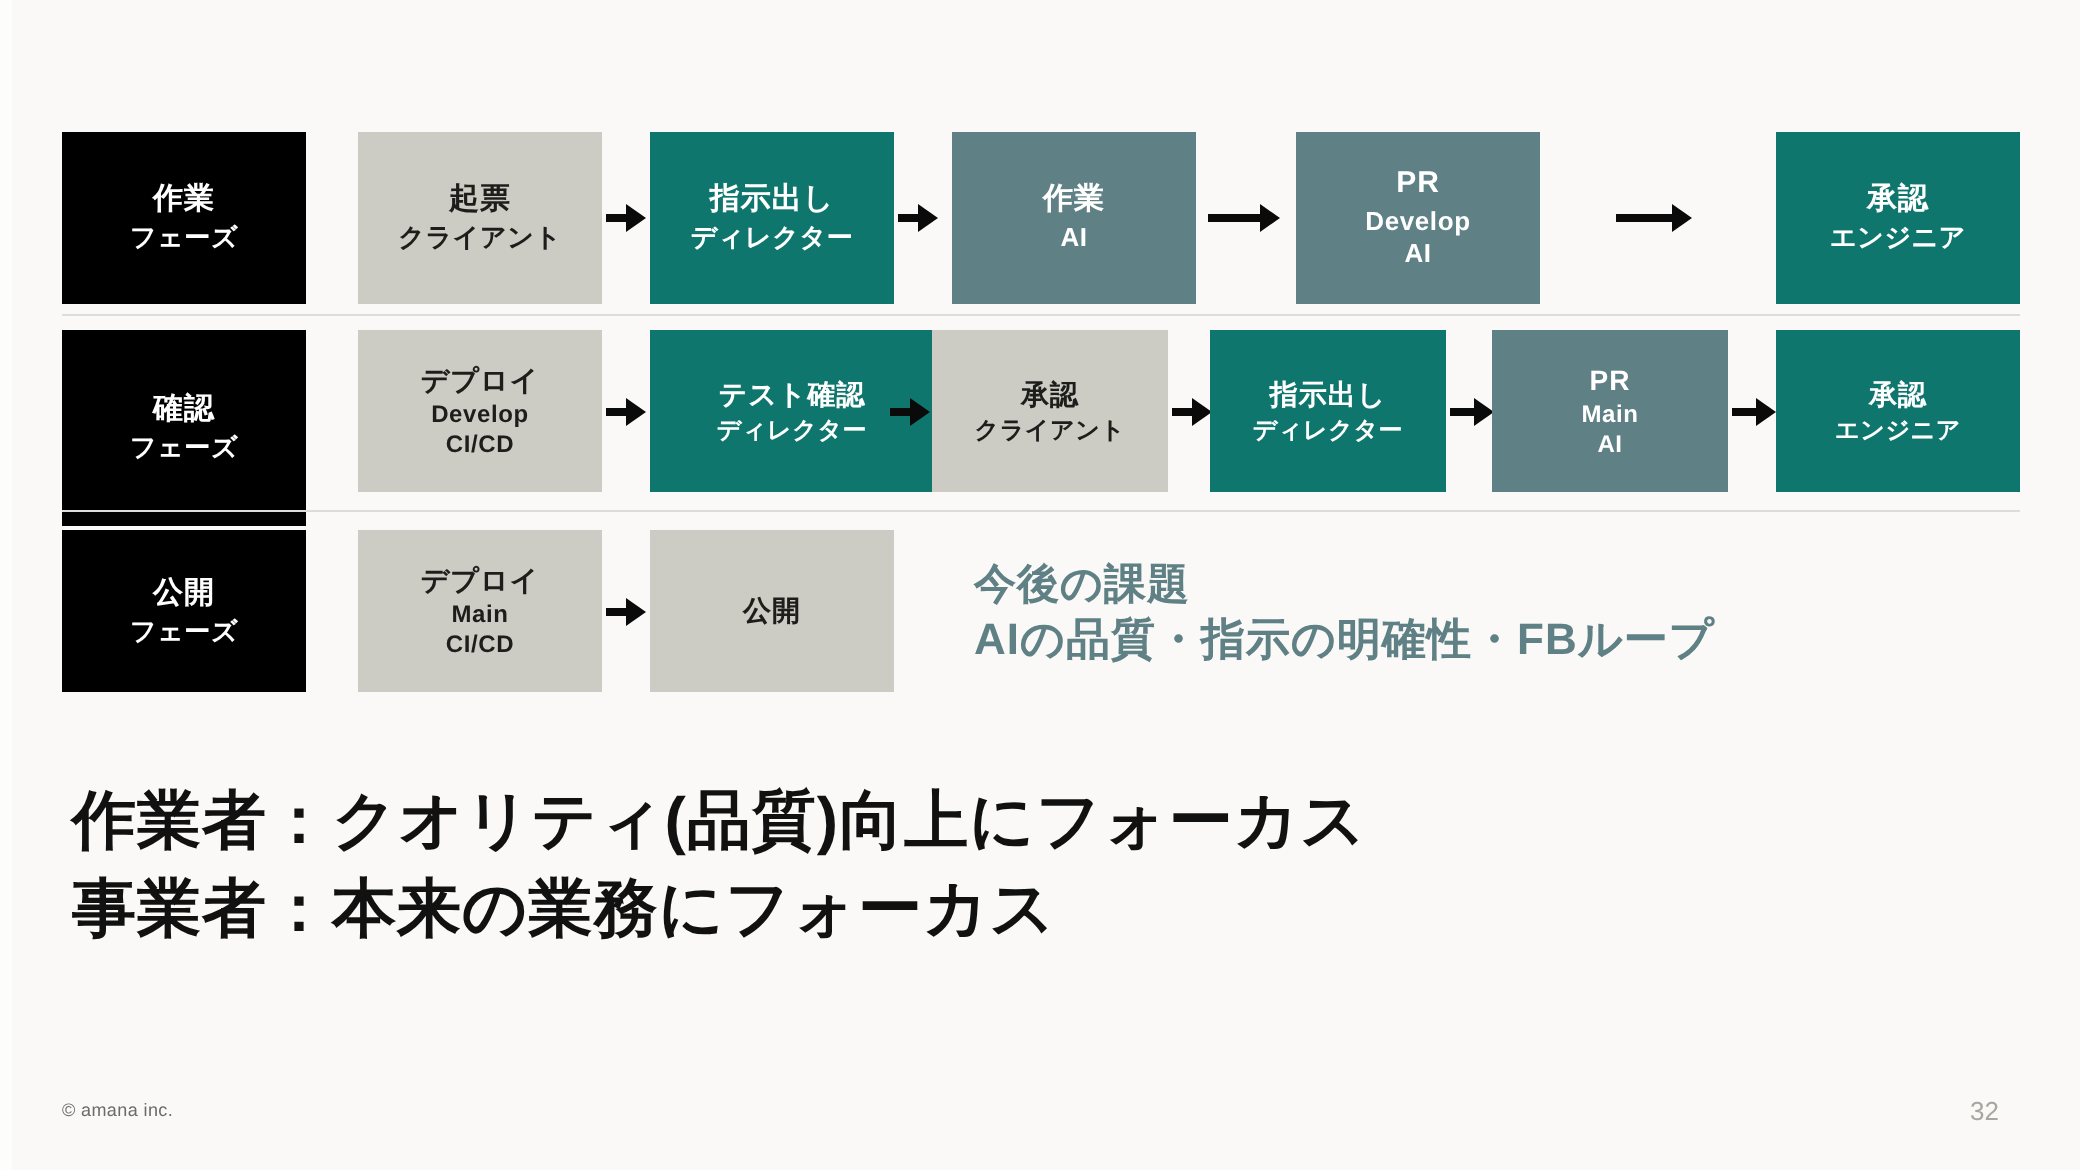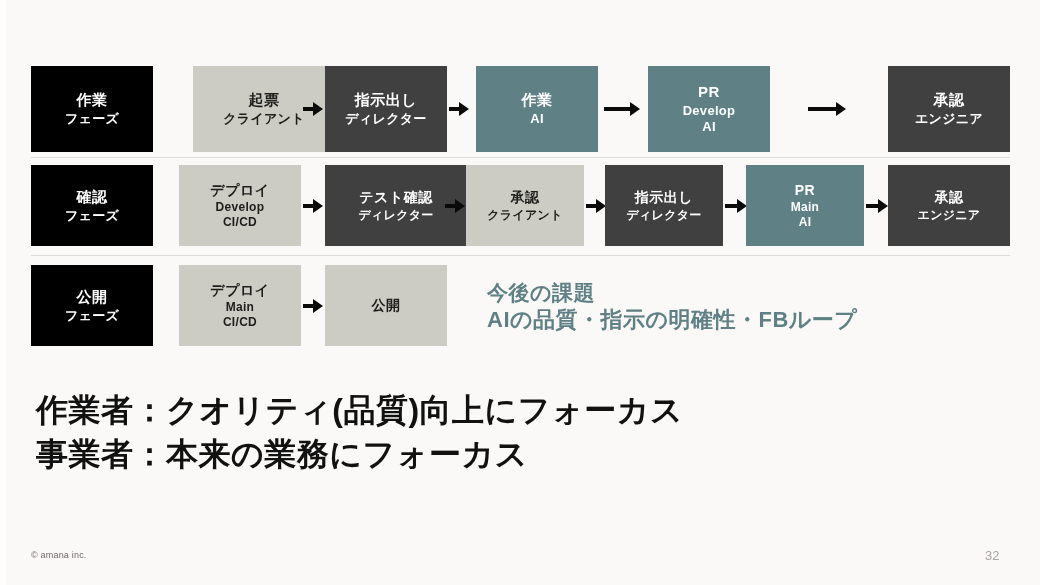--- a/index.html
+++ b/index.html
@@ -79,21 +79,21 @@
     letter-spacing: 0.3px;
     white-space: nowrap;
     margin-top: 1px;
   }
   .box.small .l1 { font-size: 14px; }
   .box.small .l2 { font-size: 12px; }
   .box.small .l3 { font-size: 12px; }
 
   .fill-black { background: #000000; color: #ffffff; }
   .fill-gray  { background: #ccccc4; color: #1d1d1b; }
-  .fill-orange{ background: #404040; color: #ffffff; }
+  .fill-orange{ background: #0f766e; color: #ffffff; }
   .fill-teal  { background: #5f8084; color: #ffffff; }
 
   
   .arrow {
     position: absolute;
     height: 16px;
     display: flex;
     align-items: center;
   }
   .arrow .shaft {
@@ -169,21 +169,21 @@
 
   <div id="left-edge"></div>
 
   <div class="flow-row row1">
 
     <div class="box fill-black" style="left:31px; top:0px; width:122px; height:86px;">
       <span class="l1">作業</span>
       <span class="l2">フェーズ</span>
     </div>
 
-    <div class="box fill-gray" style="left:179px; top:0px; width:142px; height:86px;margin-left:14px;">
+    <div class="box fill-gray" style="left:179px; top:0px; width:122px; height:86px;">
       <span class="l1">起票</span>
       <span class="l2">クライアント</span>
     </div>
 
     <div class="arrow" style="left:303px; top:35px; width:20px;">
       <div class="shaft"></div>
       <div class="head"></div>
     </div>
 
     <div class="box fill-orange" style="left:325px; top:0px; width:122px; height:86px;">
@@ -220,21 +220,21 @@
     <div class="box fill-orange" style="left:888px; top:0px; width:122px; height:86px;">
       <span class="l1">承認</span>
       <span class="l2">エンジニア</span>
     </div>
   </div>
 
   <div class="sep sep1"></div>
 
   <div class="flow-row row2">
 
-    <div class="box fill-black" style="left:31px; top:0px; width:122px; height:81px;">
+    <div class="box fill-black" style="left:31px; top:0px; width:122px; height:98px;">
       <span class="l1">確認</span>
       <span class="l2">フェーズ</span>
     </div>
 
     <div class="box fill-gray small" style="left:179px; top:0px; width:122px; height:81px;">
       <span class="l1">デプロイ</span>
       <span class="l2">Develop</span>
       <span class="l3">CI/CD</span>
     </div>
 

